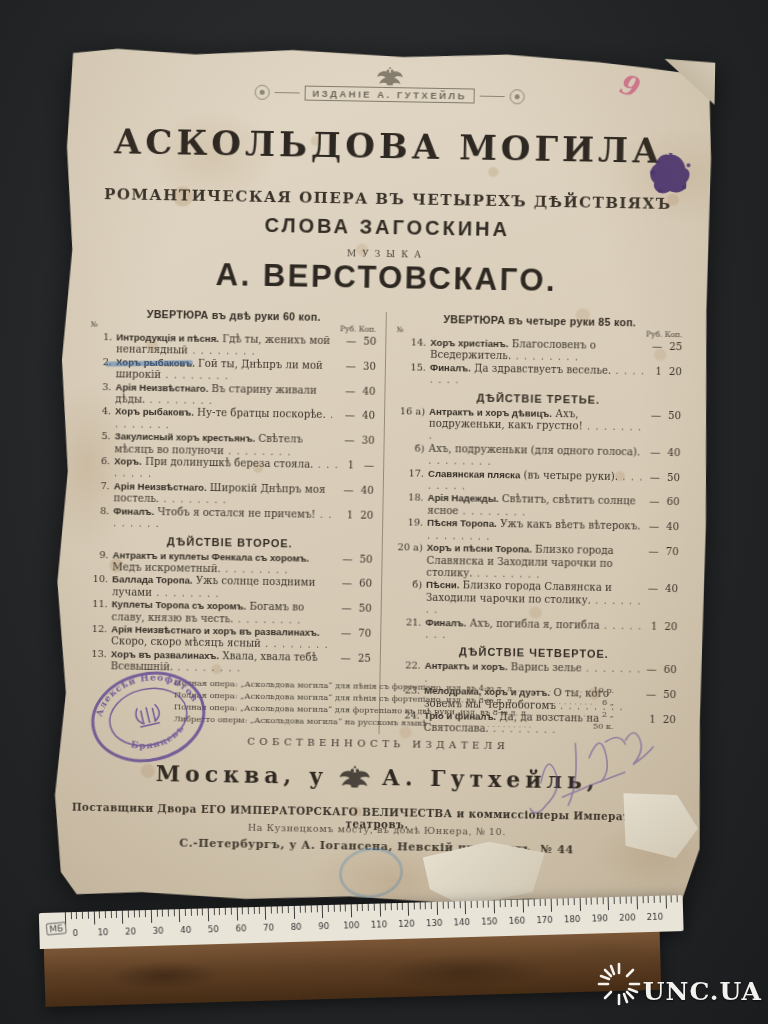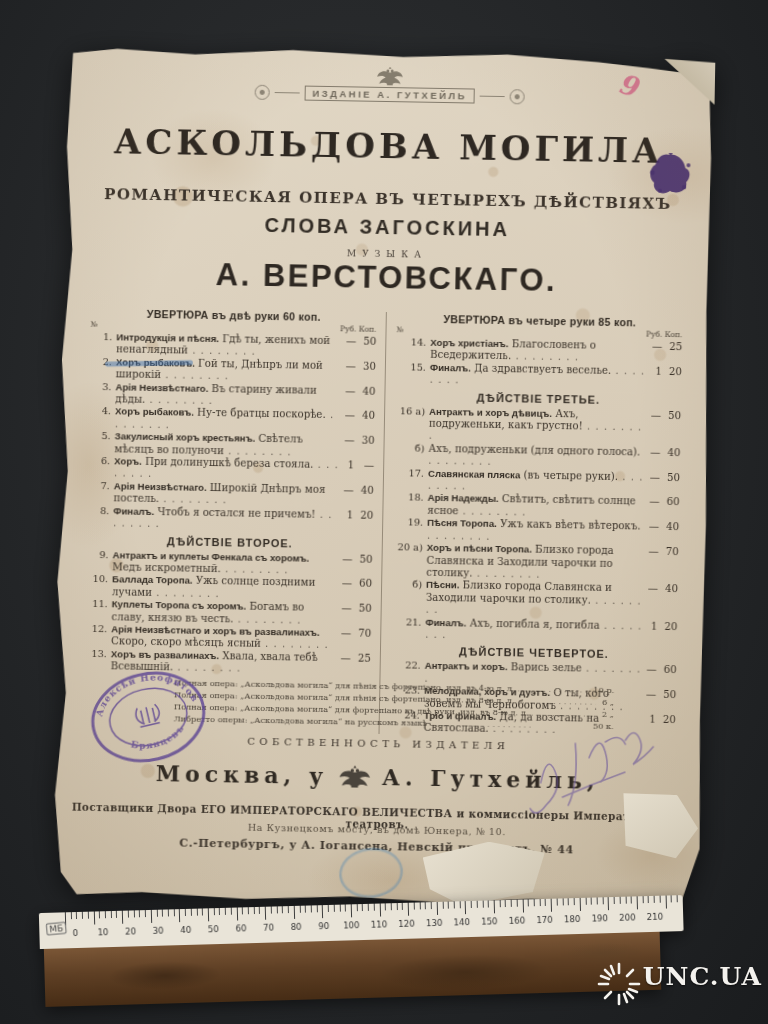--- a/index.html
+++ b/index.html
@@ -128,21 +128,21 @@
   .ruler-nums span{width:20px;text-align:center;flex:none;}
   .ruler-wood{position:absolute;left:4px;top:44px;width:616px;height:58px;
     background:linear-gradient(180deg,#7a5636 0%,#5e3f24 45%,#462c15 100%);
     background-blend-mode:normal;}
   .ruler-wood::before{content:"";position:absolute;inset:0;
     background:
       radial-gradient(ellipse 80px 20px at 120px 30px, rgba(30,18,8,.4), transparent 70%),
       radial-gradient(ellipse 120px 25px at 420px 35px, rgba(35,22,10,.35), transparent 70%),
       radial-gradient(ellipse 60px 15px at 560px 20px, rgba(90,65,40,.4), transparent 70%);}
   
-  .watermark{position:absolute;right:6px;bottom:18px;z-index:6;display:flex;align-items:flex-start;gap:2px;}
+  .watermark{position:absolute;right:6px;bottom:18px;z-index:6;display:flex;align-items:flex-end;gap:2px;}
   .wm-text{color:#f4f2ee;font-family:"DejaVu Serif",serif;font-weight:bold;font-size:25px;letter-spacing:1px;
     text-shadow:0 1px 2px rgba(0,0,0,.6);}
 </style>
 </head>
 <body>
 
 <div class="paper-wrap">
   <div class="paper">
 
     <div class="abs badge">

